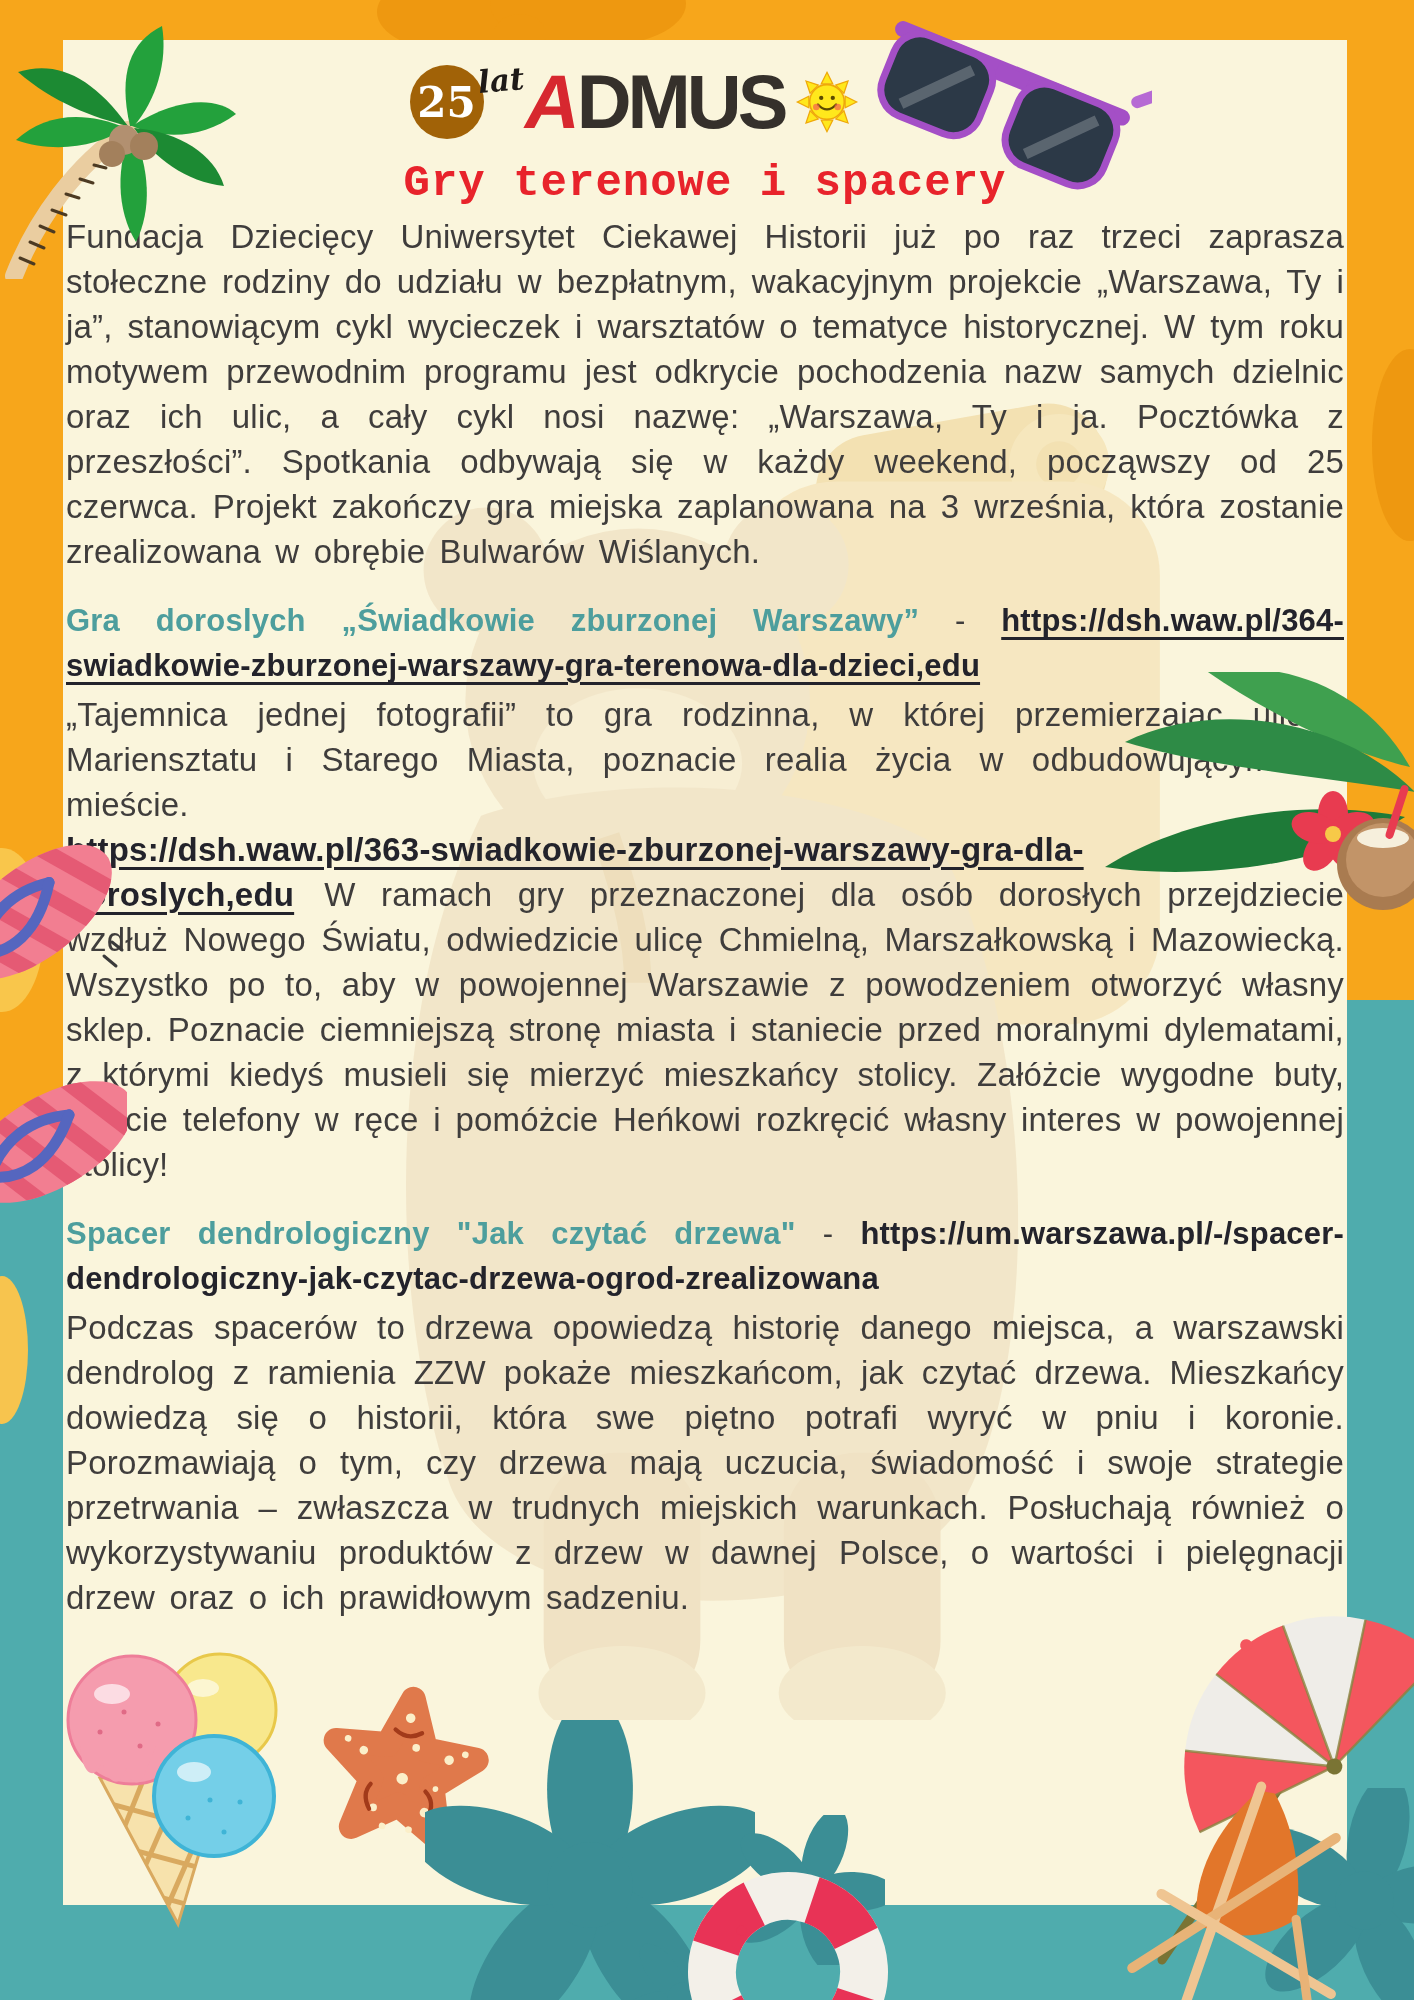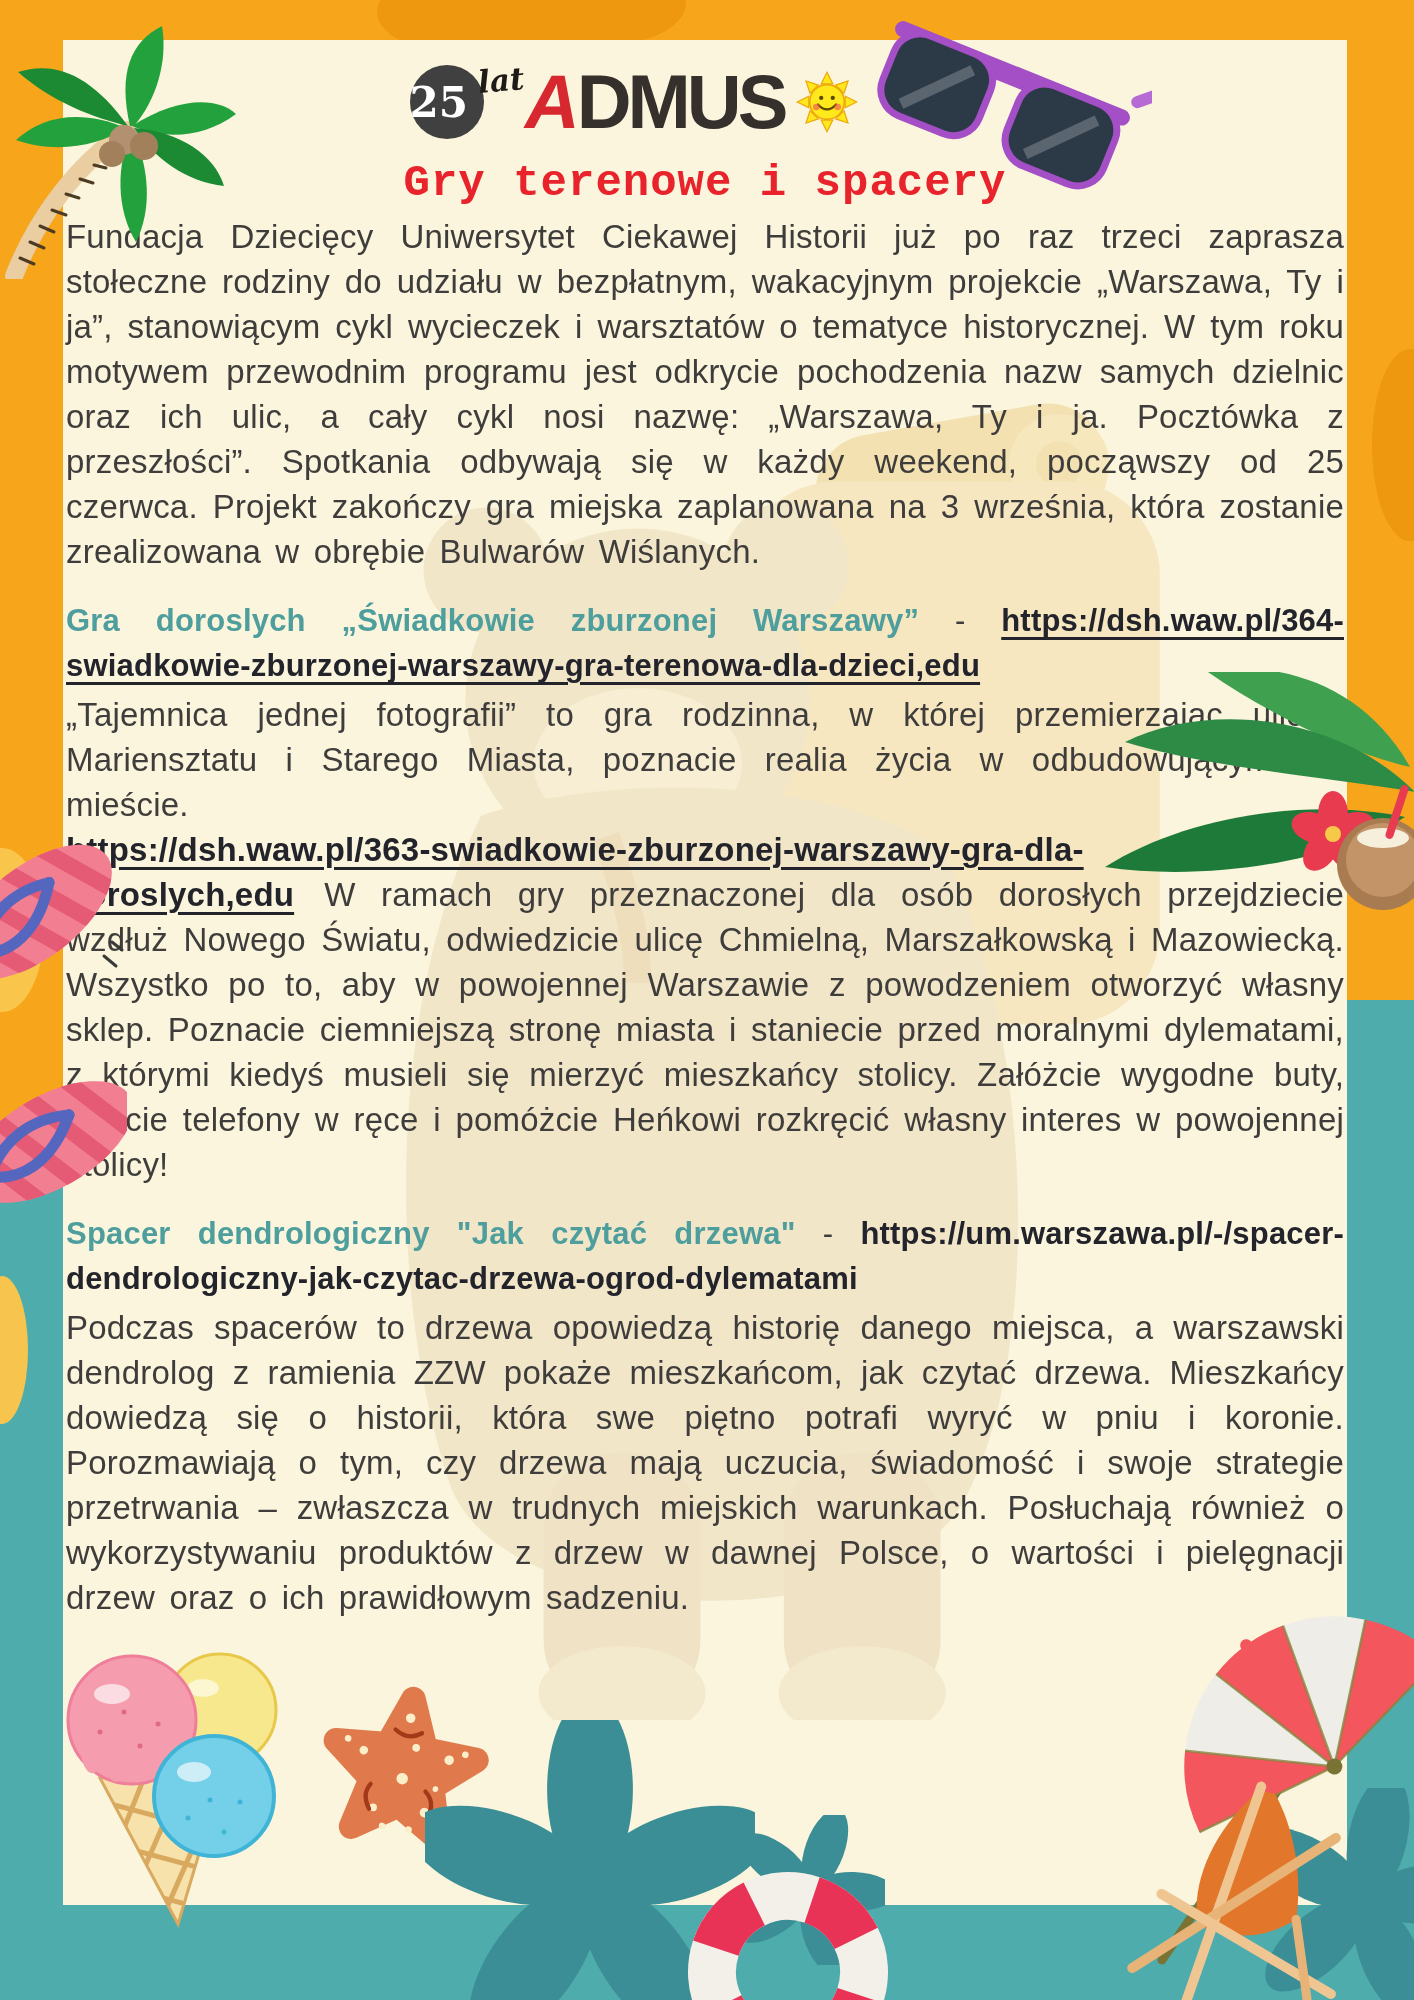--- a/index.html
+++ b/index.html
@@ -6,21 +6,21 @@
   .canvas{position:relative;width:1414px;height:2000px;overflow:hidden;
     font-family:"Liberation Sans",sans-serif;}
   .bg-orange{position:absolute;inset:0;background:#F7A61B;}
   .bg-teal{position:absolute;left:0;top:1000px;width:1414px;height:1000px;background:#4FACAD;}
   .left-orange-patch{position:absolute;left:0;top:1000px;width:63px;height:160px;background:#F7A61B;}
   .blobs{position:absolute;inset:0;z-index:0;pointer-events:none;}
   .page{position:absolute;left:63px;top:40px;width:1284px;height:1865px;background:#FAF5DC;z-index:1;}
   .watermark{position:absolute;left:230px;top:310px;width:940px;height:1370px;opacity:.36;z-index:1;pointer-events:none;}
   .content{position:relative;z-index:3;padding:16px 3px 0 3px;}
   .logo-row{display:flex;align-items:center;justify-content:center;gap:10px;height:92px;transform:translateX(-70px);}
-  .badge{width:74px;height:74px;border-radius:50%;background:#404040;color:#fff;display:flex;align-items:center;
+  .badge{width:74px;height:74px;border-radius:50%;background:#a16207;color:#fff;display:flex;align-items:center;justify-content:center;
     font:bold 42px "DejaVu Serif",serif;flex:0 0 auto;}
   .lat{font:bold italic 31px "DejaVu Serif",serif;color:#1E1A17;transform:translateY(-22px) rotate(-5deg);margin-left:-16px;}
   .brand{font-weight:bold;font-size:76px;letter-spacing:-4px;color:#35302B;line-height:1;margin-left:-8px;}
   .brand .red{color:#D7282F;display:inline-block;transform:skewX(-10deg);}
   .title{margin:10px 0 6px;text-align:center;font-weight:bold;font-size:44px;letter-spacing:1px;color:#E8232B;
     font-family:Liberation Mono, monospace;}
   p{margin:0;font-size:33px;line-height:45px;color:#3F3D3C;text-align:justify;word-spacing:5px;letter-spacing:.2px;}
   .sec-head{font-weight:bold;font-size:31px;margin:24px 0 4px;}
   .sec-head.first{margin-top:12px;}
   .teal{color:#4D9E9D;font-weight:bold;}
@@ -102,21 +102,21 @@
       </div>
 
       <div class="title">Gry terenowe i spacery</div>
 
       <p class="body">Fundacja Dziecięcy Uniwersytet Ciekawej Historii już po raz trzeci zaprasza stołeczne rodziny do udziału w bezpłatnym, wakacyjnym projekcie „Warszawa, Ty i ja”, stanowiącym cykl wycieczek i warsztatów o tematyce historycznej. W tym roku motywem przewodnim programu jest odkrycie pochodzenia nazw samych dzielnic oraz ich ulic, a cały cykl nosi nazwę: „Warszawa, Ty i ja. Pocztówka z przeszłości”. Spotkania odbywają się w każdy weekend, począwszy od 25 czerwca. Projekt zakończy gra miejska zaplanowana na 3 września, która zostanie zrealizowana w obrębie Bulwarów Wiślanych.</p>
 
       <p class="sec-head"><span class="teal">Gra doroslych „Świadkowie zburzonej Warszawy”</span><span class="sep"> - </span><a class="link"><span>https://dsh.waw.pl/364-</span><wbr><span>swiadkowie-zburzonej-warszawy-gra-terenowa-dla-dzieci,edu</span></a></p>
       <p class="body">„Tajemnica jednej fotografii” to gra rodzinna, w której przemierzając uliczki Mariensztatu i Starego Miasta, poznacie realia życia w odbudowującym się mieście.</p>
       <p class="body"><a class="link"><span>https://dsh.waw.pl/363-swiadkowie-zburzonej-warszawy-gra-dla-</span><br><span>doroslych,edu</span></a><span class="gap"></span><span>W ramach gry przeznaczonej dla osób dorosłych przejdziecie wzdłuż Nowego Światu, odwiedzicie ulicę Chmielną, Marszałkowską i Mazowiecką. Wszystko po to, aby w powojennej Warszawie z powodzeniem otworzyć własny sklep. Poznacie ciemniejszą stronę miasta i staniecie przed moralnymi dylematami, z którymi kiedyś musieli się mierzyć mieszkańcy stolicy. Załóżcie wygodne buty, weźcie telefony w ręce i pomóżcie Heńkowi rozkręcić własny interes w powojennej stolicy!</span></p>
 
-      <p class="sec-head"><span class="teal">Spacer dendrologiczny "Jak czytać drzewa"</span><span class="sep"> - </span><a class="link nound"><span>https://um.warszawa.pl/-/spacer-dendrologiczny-jak-czytac-drzewa-ogrod-</span><wbr><span>dylematami</span></a></p>
+      <p class="sec-head"><span class="teal">Spacer dendrologiczny "Jak czytać drzewa"</span><span class="sep"> - </span><a class="link nound"><span>https://um.warszawa.pl/-/spacer-dendrologiczny-jak-czytac-drzewa-ogrod-</span><wbr><span>zrealizowana</span></a></p>
       <p class="body">Podczas spacerów to drzewa opowiedzą historię danego miejsca, a warszawski dendrolog z ramienia ZZW pokaże mieszkańcom, jak czytać drzewa. Mieszkańcy dowiedzą się o historii, która swe piętno potrafi wyryć w pniu i koronie. Porozmawiają o tym, czy drzewa mają uczucia, świadomość i swoje strategie przetrwania – zwłaszcza w trudnych miejskich warunkach. Posłuchają również o wykorzystywaniu produktów z drzew w dawnej Polsce, o wartości i pielęgnacji drzew oraz o ich prawidłowym sadzeniu.</p>
 
     </div>
   </div>
 
   <svg class="deco z2" style="left:1075px;top:672px" width="345" height="245" viewBox="0 0 345 245">
     <path d="M335,95 C290,15 210,-12 130,-2 C190,40 270,80 335,95 Z" fill="#3FA04F"></path>
     <path d="M340,120 C260,40 130,30 50,70 C130,95 250,105 340,120 Z" fill="#2E8B46"></path>
     <path d="M330,145 C230,125 110,145 30,195 C130,210 260,190 330,145 Z" fill="#1E7A38"></path>
     <g transform="translate(258,162)">

